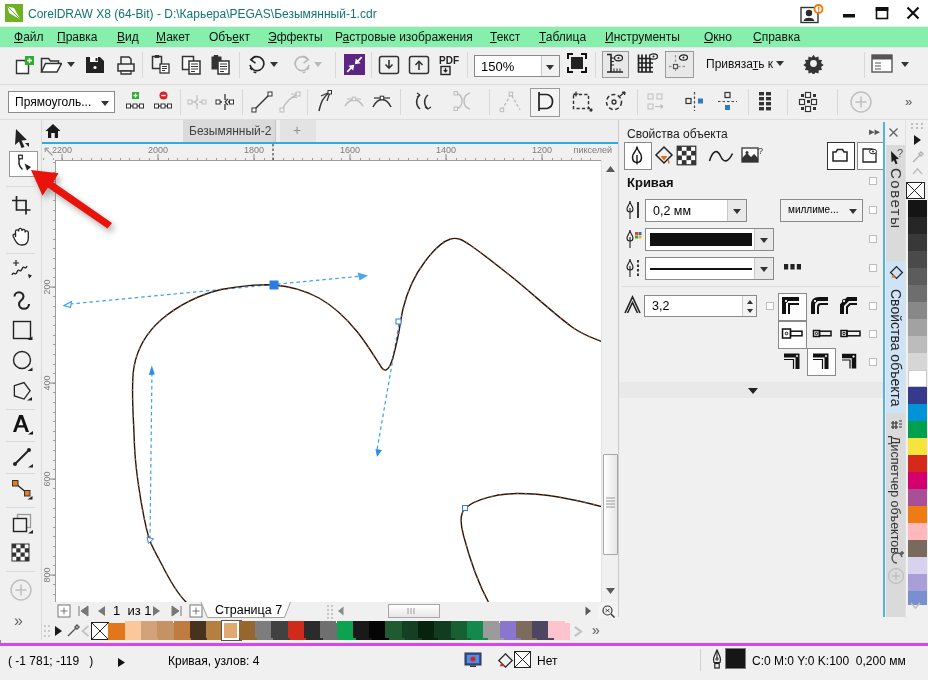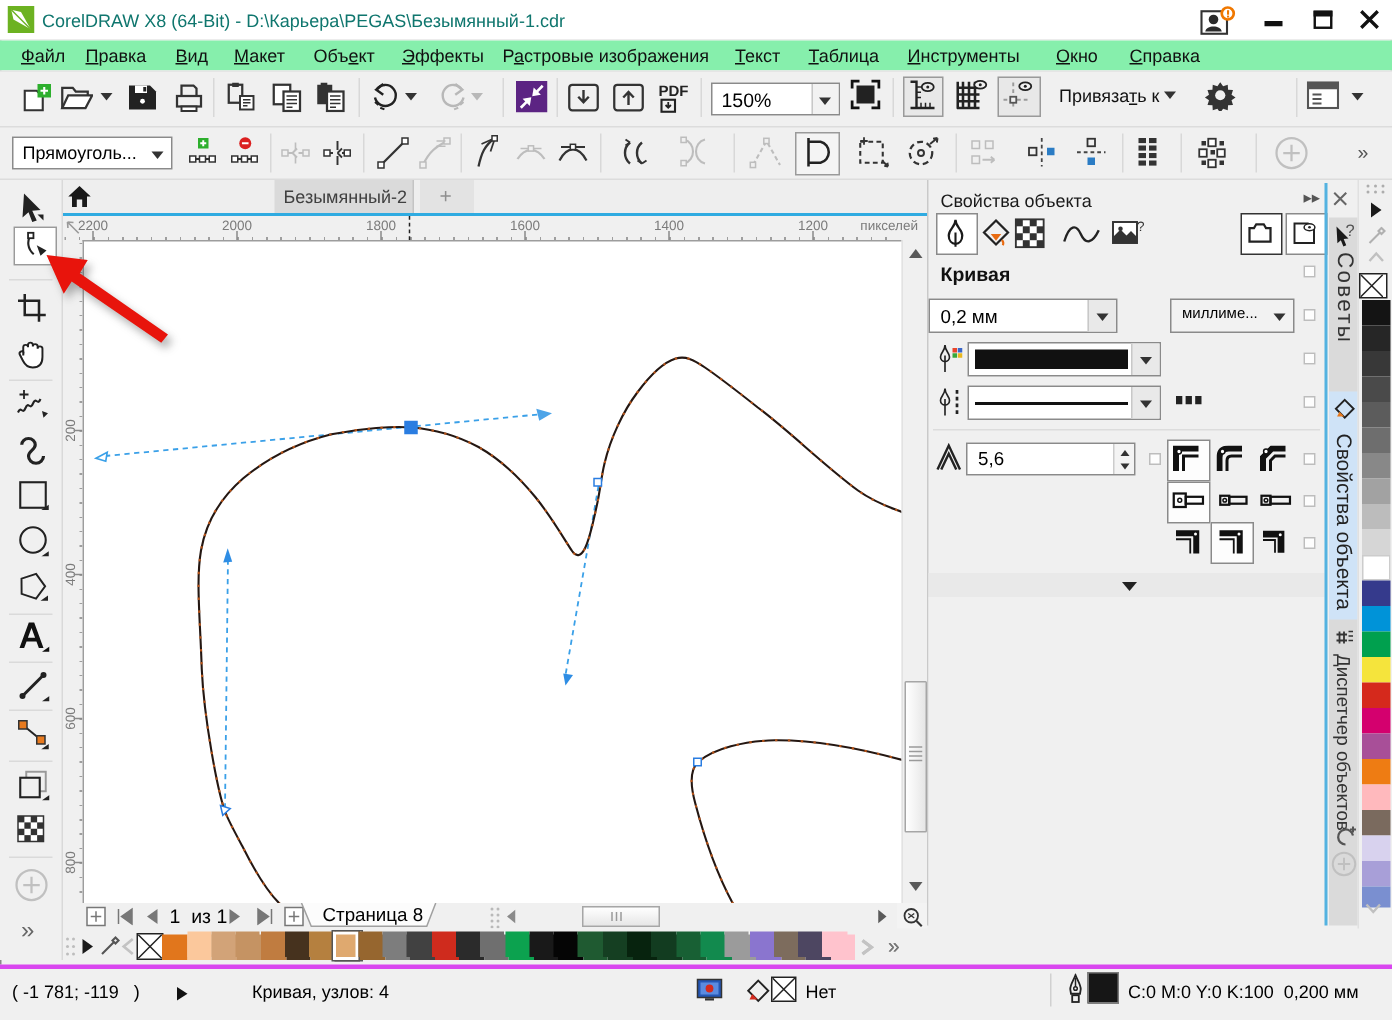--- a/index.html
+++ b/index.html
@@ -563,21 +563,21 @@
   <svg class="icon" style="left:128px;top:3px" width="13" height="12">
       <path d="M11 1 v10 M2 1 L9 6 L2 11 Z" fill="#777" stroke="#777" stroke-width="1"></path>
     </svg>
   <svg class="icon" style="left:147px;top:2px" width="14" height="14" viewBox="0 0 14 14">
       <rect x="1" y="1" width="12" height="12" fill="#fff" stroke="#777"></rect>
       <path d="M7 3.5 v7 M3.5 7 h7" stroke="#777"></path>
     </svg>
   <svg class="icon" style="left:158px;top:0px" width="92" height="18">
       <path d="M1 0 L7.5 15.5 L84.5 15.5 L90.5 0" fill="#fcfcfc" stroke="#a0a0a0" stroke-width="1"></path>
     </svg>
-  <span style="position:absolute;left:173px;top:1px;font-size:12.5px;color:#000">Страница 8</span>
+  <span style="position:absolute;left:173px;top:1px;font-size:12.5px;color:#000">Страница 7</span>
   <svg class="icon" style="left:284px;top:2px" width="10" height="15">
       <g fill="#b9b9b9">
         <circle cx="2" cy="2" r="1"></circle>
         <circle cx="6" cy="2" r="1"></circle>
         <circle cx="2" cy="6" r="1"></circle>
         <circle cx="6" cy="6" r="1"></circle>
         <circle cx="2" cy="10" r="1"></circle>
         <circle cx="6" cy="10" r="1"></circle>
         <circle cx="2" cy="14" r="1"></circle>
         <circle cx="6" cy="14" r="1"></circle>
@@ -653,21 +653,21 @@
     </svg>
 
   <span style="position:absolute;left:627px;top:175px;font-size:13px;font-weight:bold;color:#111">Кривая</span>
   <div class="cb" style="left:869px;top:177px"></div>
 
   <svg class="icon" style="left:624px;top:200px" width="18" height="20" viewBox="0 0 18 20">
       <path d="M6 1 C6 5 3 6 3 9 a3 3 0 0 0 6 0 C9 6 6 5 6 1 Z" fill="none" stroke="#222" stroke-width="1.1"></path>
       <path d="M6 8 v11" stroke="#222" stroke-width="1.1"></path>
       <path d="M14 2 v16" stroke="#222" stroke-width="1.8"></path>
     </svg>
-  <div class="combo" style="left:619px;top:199px;width:126px;height:23px">
+  <div class="combo" style="left:645px;top:199px;width:102px;height:23px">
       <span style="position:absolute;left:7px;top:4px;font-size:12.5px">0,2 мм</span>
       <span class="arr" style="width:18px;background:#e9e9e9"></span>
       <span class="darr" style="right:5px;top:9px"></span>
     </div>
   <div class="combo" style="left:780px;top:199px;width:83px;height:23px;background:#f2f2f2">
       <span style="position:absolute;left:7px;top:4px;font-size:10px">миллиме...</span>
       <span class="darr" style="right:5px;top:9px"></span>
     </div>
   <div class="cb" style="left:869px;top:206px"></div>
 
@@ -703,21 +703,21 @@
       <rect x="6.4" y="0" width="4.2" height="5.5" fill="#222"></rect>
       <rect x="12.8" y="0" width="4.2" height="5.5" fill="#222"></rect>
     </svg>
   <div class="cb" style="left:869px;top:264px"></div>
   <div class="abs" style="left:622px;top:286px;width:258px;height:1px;background:#dcdcdc"></div>
 
   <svg class="icon" style="left:623px;top:295px" width="19" height="20" viewBox="0 0 19 20">
       <path d="M2 18 L9.5 2 L17 18 M4.5 18 L9.5 7.5 L14.5 18" fill="none" stroke="#222" stroke-width="1.6"></path>
     </svg>
   <div class="combo" style="left:644px;top:295px;width:113px;height:22px">
-      <span style="position:absolute;left:7px;top:3px;font-size:12.5px">5,6</span>
+      <span style="position:absolute;left:7px;top:3px;font-size:12.5px">3,2</span>
       <span class="arr" style="width:13px;background:#f4f4f4;border-left:1px solid #ccc"></span>
       <span class="darr" style="right:3px;top:4px;border-left-width:3.5px;border-right-width:3.5px;border-top:4px solid #333;transform:rotate(180deg)"></span>
       <span class="darr" style="right:3px;top:13px;border-left-width:3.5px;border-right-width:3.5px;border-top:4px solid #333"></span>
     </div>
   <div class="cb" style="left:766px;top:302px"></div>
   <div class="cb" style="left:869px;top:302px"></div>
   <div class="cb" style="left:869px;top:330px"></div>
   <div class="cb" style="left:869px;top:358px"></div>
 </div>
 <div class="abs" id="cornerbtns">

